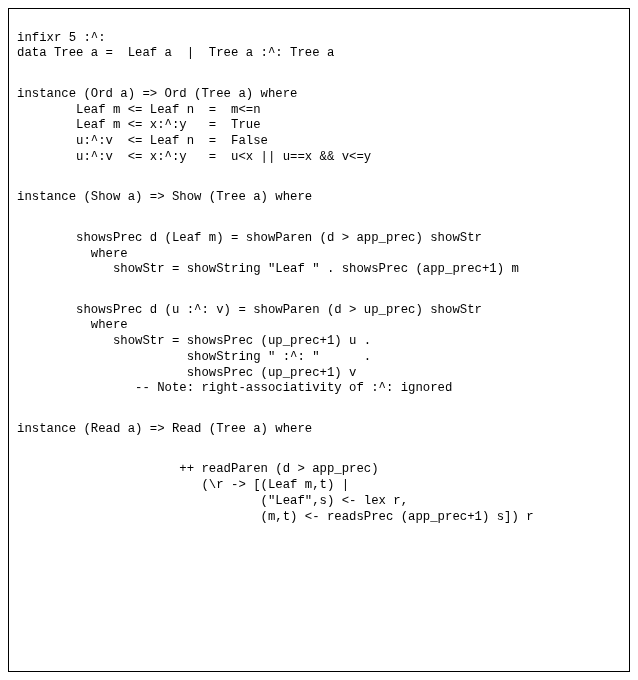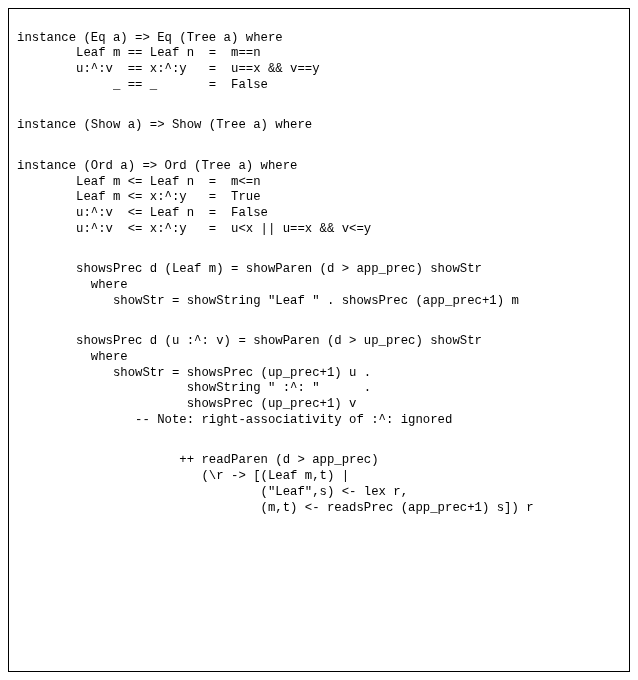--- a/index.html
+++ b/index.html
@@ -28,37 +28,36 @@
       margin-bottom: 9px;
     }
     .blk:last-child {
       margin-bottom: 0;
     }
   </style>
 </head>
 <body>
 
 <div class="code-box">
-<div class="blk">instance (Eq a) =&gt; Eq (Tree a) where
-        Leaf m == Leaf n  =  m==n
-        u:^:v  == x:^:y   =  u==x &amp;&amp; v==y
-             _ == _       =  False</div>
-<div class="blk">instance (Show a) =&gt; Show (Tree a) where</div>
+<div class="blk">infixr 5 :^:
+data Tree a =  Leaf a  |  Tree a :^: Tree a</div>
 <div class="blk">instance (Ord a) =&gt; Ord (Tree a) where
         Leaf m &lt;= Leaf n  =  m&lt;=n
         Leaf m &lt;= x:^:y   =  True
         u:^:v  &lt;= Leaf n  =  False
         u:^:v  &lt;= x:^:y   =  u&lt;x || u==x &amp;&amp; v&lt;=y</div>
+<div class="blk">instance (Show a) =&gt; Show (Tree a) where</div>
 <div class="blk">        showsPrec d (Leaf m) = showParen (d &gt; app_prec) showStr
           where
              showStr = showString "Leaf " . showsPrec (app_prec+1) m</div>
 <div class="blk">        showsPrec d (u :^: v) = showParen (d &gt; up_prec) showStr
           where
              showStr = showsPrec (up_prec+1) u .
                        showString " :^: "      .
                        showsPrec (up_prec+1) v
                 -- Note: right-associativity of :^: ignored</div>
+<div class="blk">instance (Read a) =&gt; Read (Tree a) where</div>
 <div class="blk">                      ++ readParen (d &gt; app_prec)
                          (\r -&gt; [(Leaf m,t) |
                                  ("Leaf",s) &lt;- lex r,
                                  (m,t) &lt;- readsPrec (app_prec+1) s]) r</div>
 
 </div>
 
 </body></html>

